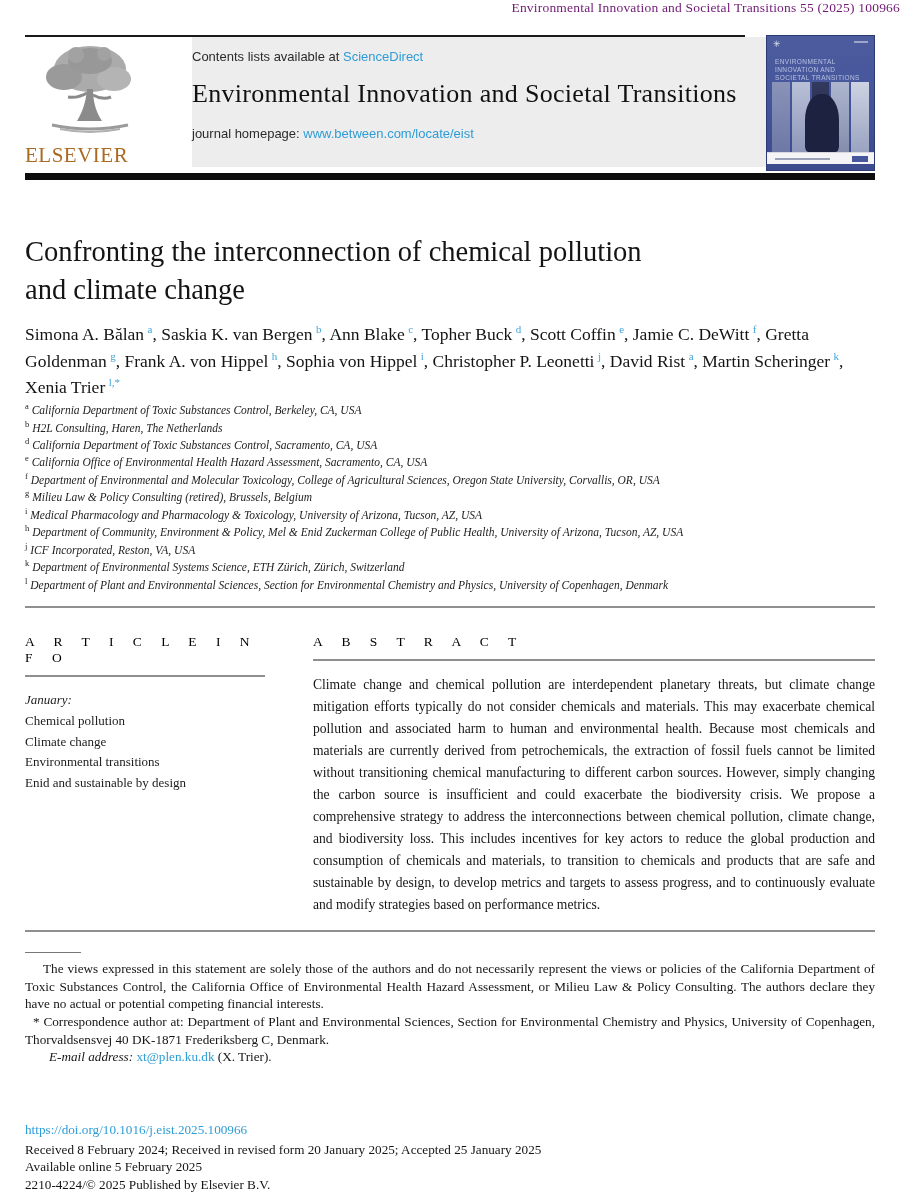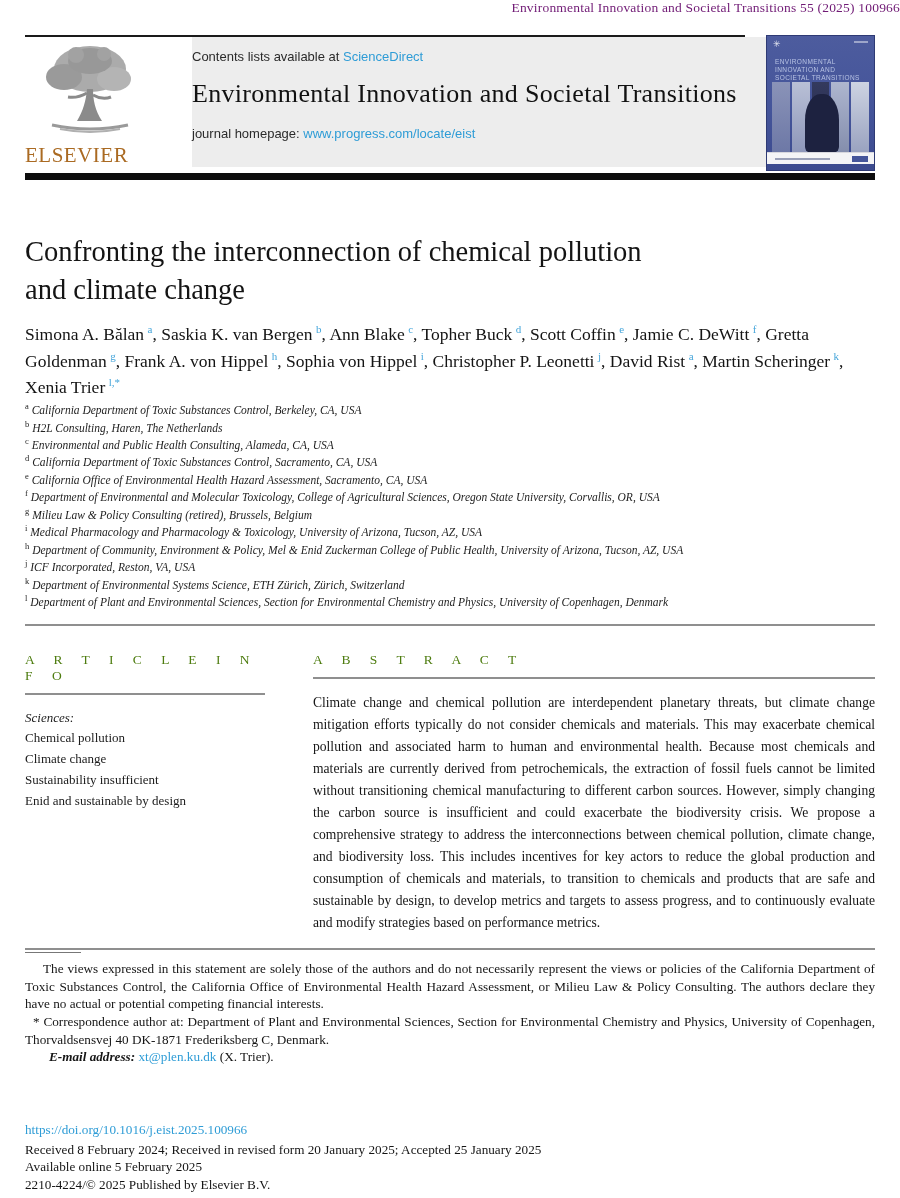--- a/index.html
+++ b/index.html
@@ -80,38 +80,38 @@
   .asup { color:#45a5da; font-size:11px; }
   .affiliations { margin:0 25px 0; }
   .affil { font-style:italic; font-size:11.5px; line-height:1.36; color:#222; }
   .affil sup { font-style:normal; font-size:8.5px; color:#222; }
   
   .mid-rule { margin:13px 25px 0; height:2px; background:#8f8f8f; }
   .columns { display:flex; margin:0 25px; gap:48px; }
   .col-left { width:240px; flex:0 0 240px; }
   .col-right { flex:1; }
   .sec-heading {
-    margin-top:26px; font-size:13.5px; color:#4d7c0f;
+    margin-top:26px; font-size:13.5px; color:#000000;
     letter-spacing:4.5px; word-spacing:7px; font-weight:400;
   }
   .sec-rule { margin-top:9px; height:2px; background:#8f8f8f; }
   .keywords { margin-top:13px; font-size:13px; line-height:1.6; }
   .kw-label { font-style:italic; }
   .abstract-text {
     margin-top:13px; font-size:13.6px; line-height:1.62;
     text-align:justify; color:#151515;
   }
   .bottom-rule { margin:14px 25px 0; height:2px; background:#8f8f8f; }
   
   .footnotes { position:absolute; left:25px; right:25px; top:952px; font-size:13.2px; line-height:1.34; color:#151515; }
   .fn-rule { width:56px; height:1px; background:#777; margin-bottom:7px; }
   .disclaimer { text-indent:18px; text-align:justify; }
   .correspondence { text-indent:8px; text-align:justify; }
   .email-line { text-indent:24px; }
-  .email-label { font-style:italic;font-weight:bold; }
+  .email-label { font-style:italic; }
   
   .footer { position:absolute; left:25px; right:25px; top:1121px; font-size:13.2px; line-height:1.33; color:#151515; }
   .doi-line { display:inline-block; margin-bottom:2px; }
 </style>
 </head>
 <body>
 
 <div class="page">
 
   <div class="top-citation">Environmental Innovation and Societal Transitions 55 (2025) 100966</div>
@@ -132,21 +132,21 @@
         <path d="M55 54 C62 58 68 58 73 56" stroke="#8b8b8b" stroke-width="3" fill="none"></path>
         <path d="M14 84 Q52 92 90 84" stroke="#9a9a9a" stroke-width="3" fill="none"></path>
         <path d="M22 88 Q52 94 82 88" stroke="#b0b0b0" stroke-width="2" fill="none"></path>
       </svg>
       <div class="elsevier-word">ELSEVIER</div>
     </div>
 
     <div class="gray-box">
       <div class="contents-line"><span>Contents lists available at </span><a class="link-blue">ScienceDirect</a></div>
       <div class="journal-title-hdr">Environmental Innovation and Societal Transitions</div>
-      <div class="homepage-line"><span>journal homepage: </span><a class="link-blue">www.progress.com/locate/eist</a></div>
+      <div class="homepage-line"><span>journal homepage: </span><a class="link-blue">www.between.com/locate/eist</a></div>
     </div>
 
     <div class="cover">
       <div class="cover-mark">✳</div>
       <div class="cover-vol"></div>
       <div class="cover-title">Environmental Innovation and Societal Transitions</div>
       <div class="cover-montage">
         <div class="cover-strip cs1"></div>
         <div class="cover-strip cs2"></div>
         <div class="cover-strip cs3"></div>
@@ -163,44 +163,43 @@
     <div class="thick-bar"></div>
   </div>
 
   <h1 class="article-title">Confronting the interconnection of chemical pollution and climate change</h1>
 
   <div class="authors" id="authors"><span>Simona A. Bălan <sup class="asup">a</sup>, </span><span>Saskia K. van Bergen <sup class="asup">b</sup>, </span><span>Ann Blake <sup class="asup">c</sup>, </span><span>Topher Buck <sup class="asup">d</sup>, </span><span>Scott Coffin <sup class="asup">e</sup>, </span><span>Jamie C. DeWitt <sup class="asup">f</sup>, </span><span>Gretta Goldenman <sup class="asup">g</sup>, </span><span>Frank A. von Hippel <sup class="asup">h</sup>, </span><span>Sophia von Hippel <sup class="asup">i</sup>, </span><span>Christopher P. Leonetti <sup class="asup">j</sup>, </span><span>David Rist <sup class="asup">a</sup>, </span><span>Martin Scheringer <sup class="asup">k</sup>, </span><span>Xenia Trier <sup class="asup">l,*</sup></span></div>
 
   <div class="affiliations" id="affiliations">
       <div class="affil"><sup>a</sup> California Department of Toxic Substances Control, Berkeley, CA, USA</div>
       <div class="affil"><sup>b</sup> H2L Consulting, Haren, The Netherlands</div>
-      <div class="affil"><sup>c</sup> Environmental and Public Health Consulting, Alameda, CA, USA</div>
       <div class="affil"><sup>d</sup> California Department of Toxic Substances Control, Sacramento, CA, USA</div>
       <div class="affil"><sup>e</sup> California Office of Environmental Health Hazard Assessment, Sacramento, CA, USA</div>
       <div class="affil"><sup>f</sup> Department of Environmental and Molecular Toxicology, College of Agricultural Sciences, Oregon State University, Corvallis, OR, USA</div>
       <div class="affil"><sup>g</sup> Milieu Law &amp; Policy Consulting (retired), Brussels, Belgium</div>
       <div class="affil"><sup>i</sup> Medical Pharmacology and Pharmacology &amp; Toxicology, University of Arizona, Tucson, AZ, USA</div>
       <div class="affil"><sup>h</sup> Department of Community, Environment &amp; Policy, Mel &amp; Enid Zuckerman College of Public Health, University of Arizona, Tucson, AZ, USA</div>
       <div class="affil"><sup>j</sup> ICF Incorporated, Reston, VA, USA</div>
       <div class="affil"><sup>k</sup> Department of Environmental Systems Science, ETH Zürich, Zürich, Switzerland</div>
       <div class="affil"><sup>l</sup> Department of Plant and Environmental Sciences, Section for Environmental Chemistry and Physics, University of Copenhagen, Denmark</div>
     </div>
 
   <div class="mid-rule"></div>
 
   <div class="columns">
     <div class="col-left">
       <div class="sec-heading">A R T I C L E  I N F O</div>
       <div class="sec-rule"></div>
       <div class="keywords">
-        <div class="kw-label">Sciences:</div>
+        <div class="kw-label">January:</div>
         <div id="keywords">
             <div class="kw">Chemical pollution</div>
             <div class="kw">Climate change</div>
-            <div class="kw">Sustainability insufficient</div>
+            <div class="kw">Environmental transitions</div>
             <div class="kw">Enid and sustainable by design</div>
           </div>
       </div>
     </div>
     <div class="col-right">
       <div class="sec-heading">A B S T R A C T</div>
       <div class="sec-rule"></div>
       <p class="abstract-text">Climate change and chemical pollution are interdependent planetary threats, but climate change mitigation efforts typically do not consider chemicals and materials. This may exacerbate chemical pollution and associated harm to human and environmental health. Because most chemicals and materials are currently derived from petrochemicals, the extraction of fossil fuels cannot be limited without transitioning chemical manufacturing to different carbon sources. However, simply changing the carbon source is insufficient and could exacerbate the biodiversity crisis. We propose a comprehensive strategy to address the interconnections between chemical pollution, climate change, and biodiversity loss. This includes incentives for key actors to reduce the global production and consumption of chemicals and materials, to transition to chemicals and products that are safe and sustainable by design, to develop metrics and targets to assess progress, and to continuously evaluate and modify strategies based on performance metrics.</p>
     </div>
   </div>

